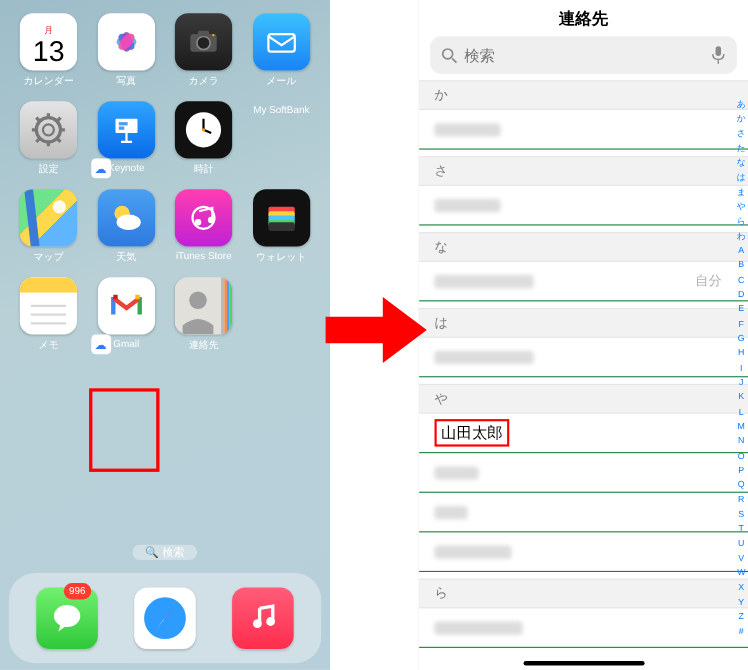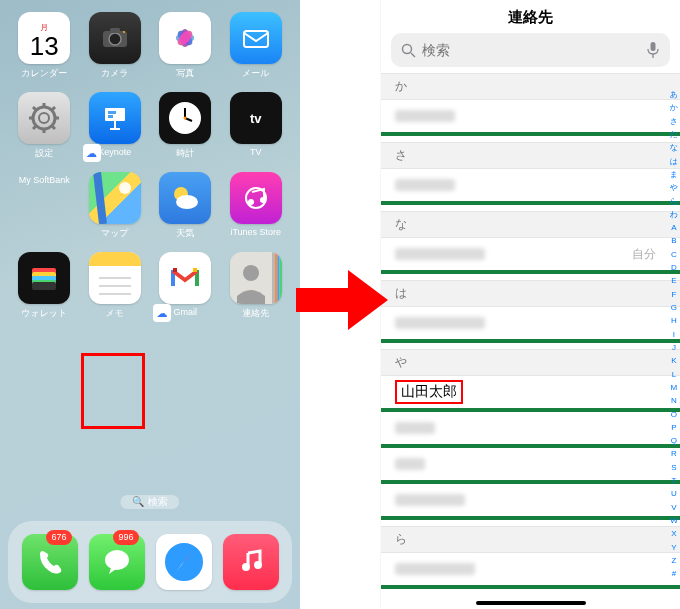--- a/index.html
+++ b/index.html
@@ -103,21 +103,21 @@
   .mic { display:flex; color:#8a8a8e;}
   .section-header {
     background:#f2f2f2; color:#7a7a7a; font-size:12px;
     padding:4px 14px; border-top:1px solid #e5e5e5; border-bottom:1px solid #e5e5e5;
     margin-top:6px;
   }
   .section-header.first { margin-top:6px;}
   .row {
     height:36px; padding:0 14px;
     display:flex; align-items:center; font-size:14px;
-    border-bottom:4px solid #15803d; position:relative;font-family:Liberation Mono, monospace;
+    border-bottom:1px solid #15803d; position:relative;
   }
   .row.blur .blur-bar {
     width:60px; height:12px; border-radius:3px;
     background:#dcdcdc; filter:blur(2px);
   }
   .row .self { position:absolute; right:24px; color:#b0b0b0; font-size:12px;}
   .hl-name { border:2.5px solid #ff0000; padding:1px 4px; display:inline-block; line-height:1.3;}
   .index-strip {
     position:absolute; right:2px; top:90px; bottom:30px;
     display:flex; flex-direction:column; justify-content:space-between;
@@ -135,50 +135,50 @@
 
 <div class="home">
   <div class="app-grid">
 
     <div class="app">
       <div class="icon i-cal">
         <div class="dow">月</div>
         <div class="dnum">13</div>
       </div>
       <div class="app-label">カレンダー</div>
-    </div>
-
-    <div class="app">
-      <div class="icon i-camera">
-        <svg width="32" height="32" viewBox="0 0 32 32">
-            <rect x="4" y="9" width="24" height="16" rx="3" fill="#555"></rect>
-            <circle cx="16" cy="17" r="6" fill="#222" stroke="#888" stroke-width="1.5"></circle>
-            <rect x="11" y="6" width="10" height="5" rx="1.5" fill="#555"></rect>
-            <circle cx="25" cy="10" r="1" fill="#ffb400"></circle>
-          </svg>
-      </div>
-      <div class="app-label">カメラ</div>
     </div>
 
     <div class="app">
       <div class="icon i-photos">
         <svg viewBox="0 0 36 36">
             <g transform="translate(18 18)">
           <ellipse rx="9" ry="5" fill="#ff4b4b" opacity=".85"></ellipse>
               <ellipse rx="9" ry="5" fill="#ff9d2e" opacity=".85" transform="rotate(45)"></ellipse>
               <ellipse rx="9" ry="5" fill="#ffd21f" opacity=".85" transform="rotate(90)"></ellipse>
               <ellipse rx="9" ry="5" fill="#6fdc5c" opacity=".85" transform="rotate(135)"></ellipse>
               <ellipse rx="9" ry="5" fill="#4cc6ff" opacity=".85" transform="rotate(180)"></ellipse>
               <ellipse rx="9" ry="5" fill="#3478f6" opacity=".85" transform="rotate(225)"></ellipse>
               <ellipse rx="9" ry="5" fill="#8a4bd6" opacity=".85" transform="rotate(270)"></ellipse>
               <ellipse rx="9" ry="5" fill="#ff4bb4" opacity=".85" transform="rotate(315)"></ellipse>
         </g>
           </svg>
       </div>
       <div class="app-label">写真</div>
+    </div>
+
+    <div class="app">
+      <div class="icon i-camera">
+        <svg width="32" height="32" viewBox="0 0 32 32">
+            <rect x="4" y="9" width="24" height="16" rx="3" fill="#555"></rect>
+            <circle cx="16" cy="17" r="6" fill="#222" stroke="#888" stroke-width="1.5"></circle>
+            <rect x="11" y="6" width="10" height="5" rx="1.5" fill="#555"></rect>
+            <circle cx="25" cy="10" r="1" fill="#ffb400"></circle>
+          </svg>
+      </div>
+      <div class="app-label">カメラ</div>
     </div>
 
     <div class="app">
       <div class="icon i-mail">
         <svg width="34" height="34" viewBox="0 0 34 34">
             <rect x="5" y="10" width="24" height="16" rx="2.5" fill="none" stroke="#fff" stroke-width="2"></rect>
             <path d="M5 12 L17 20 L29 12" fill="none" stroke="#fff" stroke-width="2"></path>
           </svg>
       </div>
       <div class="app-label">メール</div>
@@ -223,27 +223,20 @@
         <svg width="40" height="40" viewBox="0 0 40 40">
             <circle cx="20" cy="20" r="16" fill="#fff"></circle>
             <line x1="20" y1="20" x2="20" y2="10" stroke="#000" stroke-width="2"></line>
             <line x1="20" y1="20" x2="27" y2="23" stroke="#000" stroke-width="2"></line>
             <circle cx="20" cy="20" r="1.5" fill="#ff9500"></circle>
           </svg>
       </div>
       <div class="app-label">時計</div>
     </div>
 
-    <div class="app">
-      <div class="icon i-tv">
-        <span style="font-size:16px;"></span>
-          <span>tv</span>
-      </div>
-      <div class="app-label">TV</div>
-    </div>
 
 
     <div class="app">
       <div class="app-label">My SoftBank</div>
     </div>
 
     <div class="app">
       <div class="icon i-maps">
         <svg width="52" height="52" viewBox="0 0 52 52">
             <path d="M8 0 L14 52" stroke="#3a7bd5" stroke-width="8"></path>
@@ -331,28 +324,20 @@
     </div>
   </div>
 
   <div class="highlight-box hl-contacts"></div>
 
   <div class="search-pill">
     <span style="margin-right:3px;">🔍</span><span>検索</span>
   </div>
 
   <div class="dock">
-    <div class="app">
-      <div class="icon i-phone">
-        <svg width="32" height="32" viewBox="0 0 32 32">
-            <path d="M9 5 Q6 5 6 8 Q6 18 14 24 Q20 29 25 27 Q28 26 27 23 L24 19 Q22 18 20 20 Q15 17 13 12 Q15 10 14 8 Z" fill="#fff"></path>
-          </svg>
-      </div>
-      <div class="badge">676</div>
-    </div>
     <div class="app">
       <div class="icon i-msg">
         <svg width="34" height="34" viewBox="0 0 34 34">
             <ellipse cx="17" cy="15" rx="12" ry="10" fill="#fff"></ellipse>
             <path d="M11 23 L9 29 L16 24" fill="#fff"></path>
           </svg>
       </div>
       <div class="badge">996</div>
     </div>
     <div class="app">

